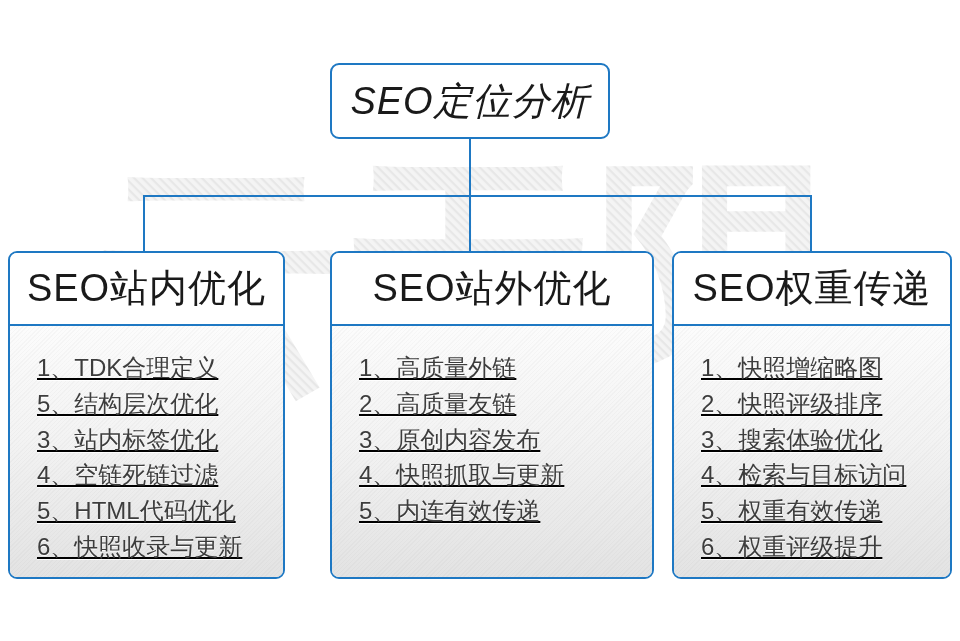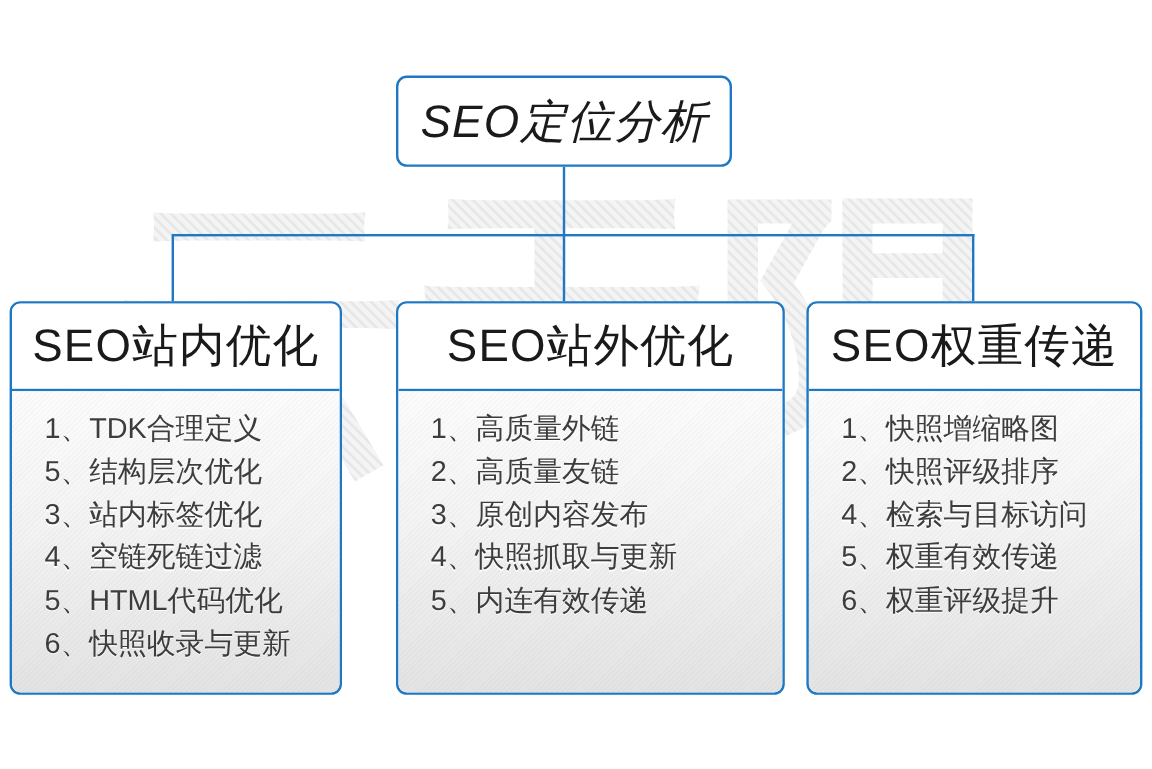--- a/index.html
+++ b/index.html
@@ -44,21 +44,22 @@
     height:73px;border-bottom:2px solid var(--line);
     display:flex;align-items:center;justify-content:center;
     font-size:38px;color:var(--header-text);letter-spacing:1px;
     background:#fff;
   }
   .col-body{
     height:251px;
     background:
       repeating-linear-gradient(135deg, rgba(0,0,0,0.025) 0 1px, rgba(0,0,0,0) 1px 3px),
       linear-gradient(180deg,#fcfcfc 0%,#f3f3f3 45%,#e3e3e3 100%);
-    padding:14px 0 0 27px;
+    padding:24px 0 0 27px;
+    text-decoration:underline;
   }
   .col-body li{
     list-style:none;
     font-size:24px;line-height:35.8px;color:var(--item-text);
     text-shadow:0 1px 0 rgba(255,255,255,0.9);
     white-space:nowrap;
   }
 </style>
 </head>
 <body>
@@ -112,19 +113,20 @@
     </ul>
   </div>
 
   <div class="col col-3">
     <div class="col-header">
       <span>SEO权重传递</span>
     </div>
     <ul class="col-body">
       <li>1、快照增缩略图</li>
       <li>2、快照评级排序</li>
+      <li>3、搜索体验优化</li>
       <li>4、检索与目标访问</li>
       <li>5、权重有效传递</li>
       <li>6、权重评级提升</li>
     </ul>
   </div>
 
 </div>
 
 </body></html>

